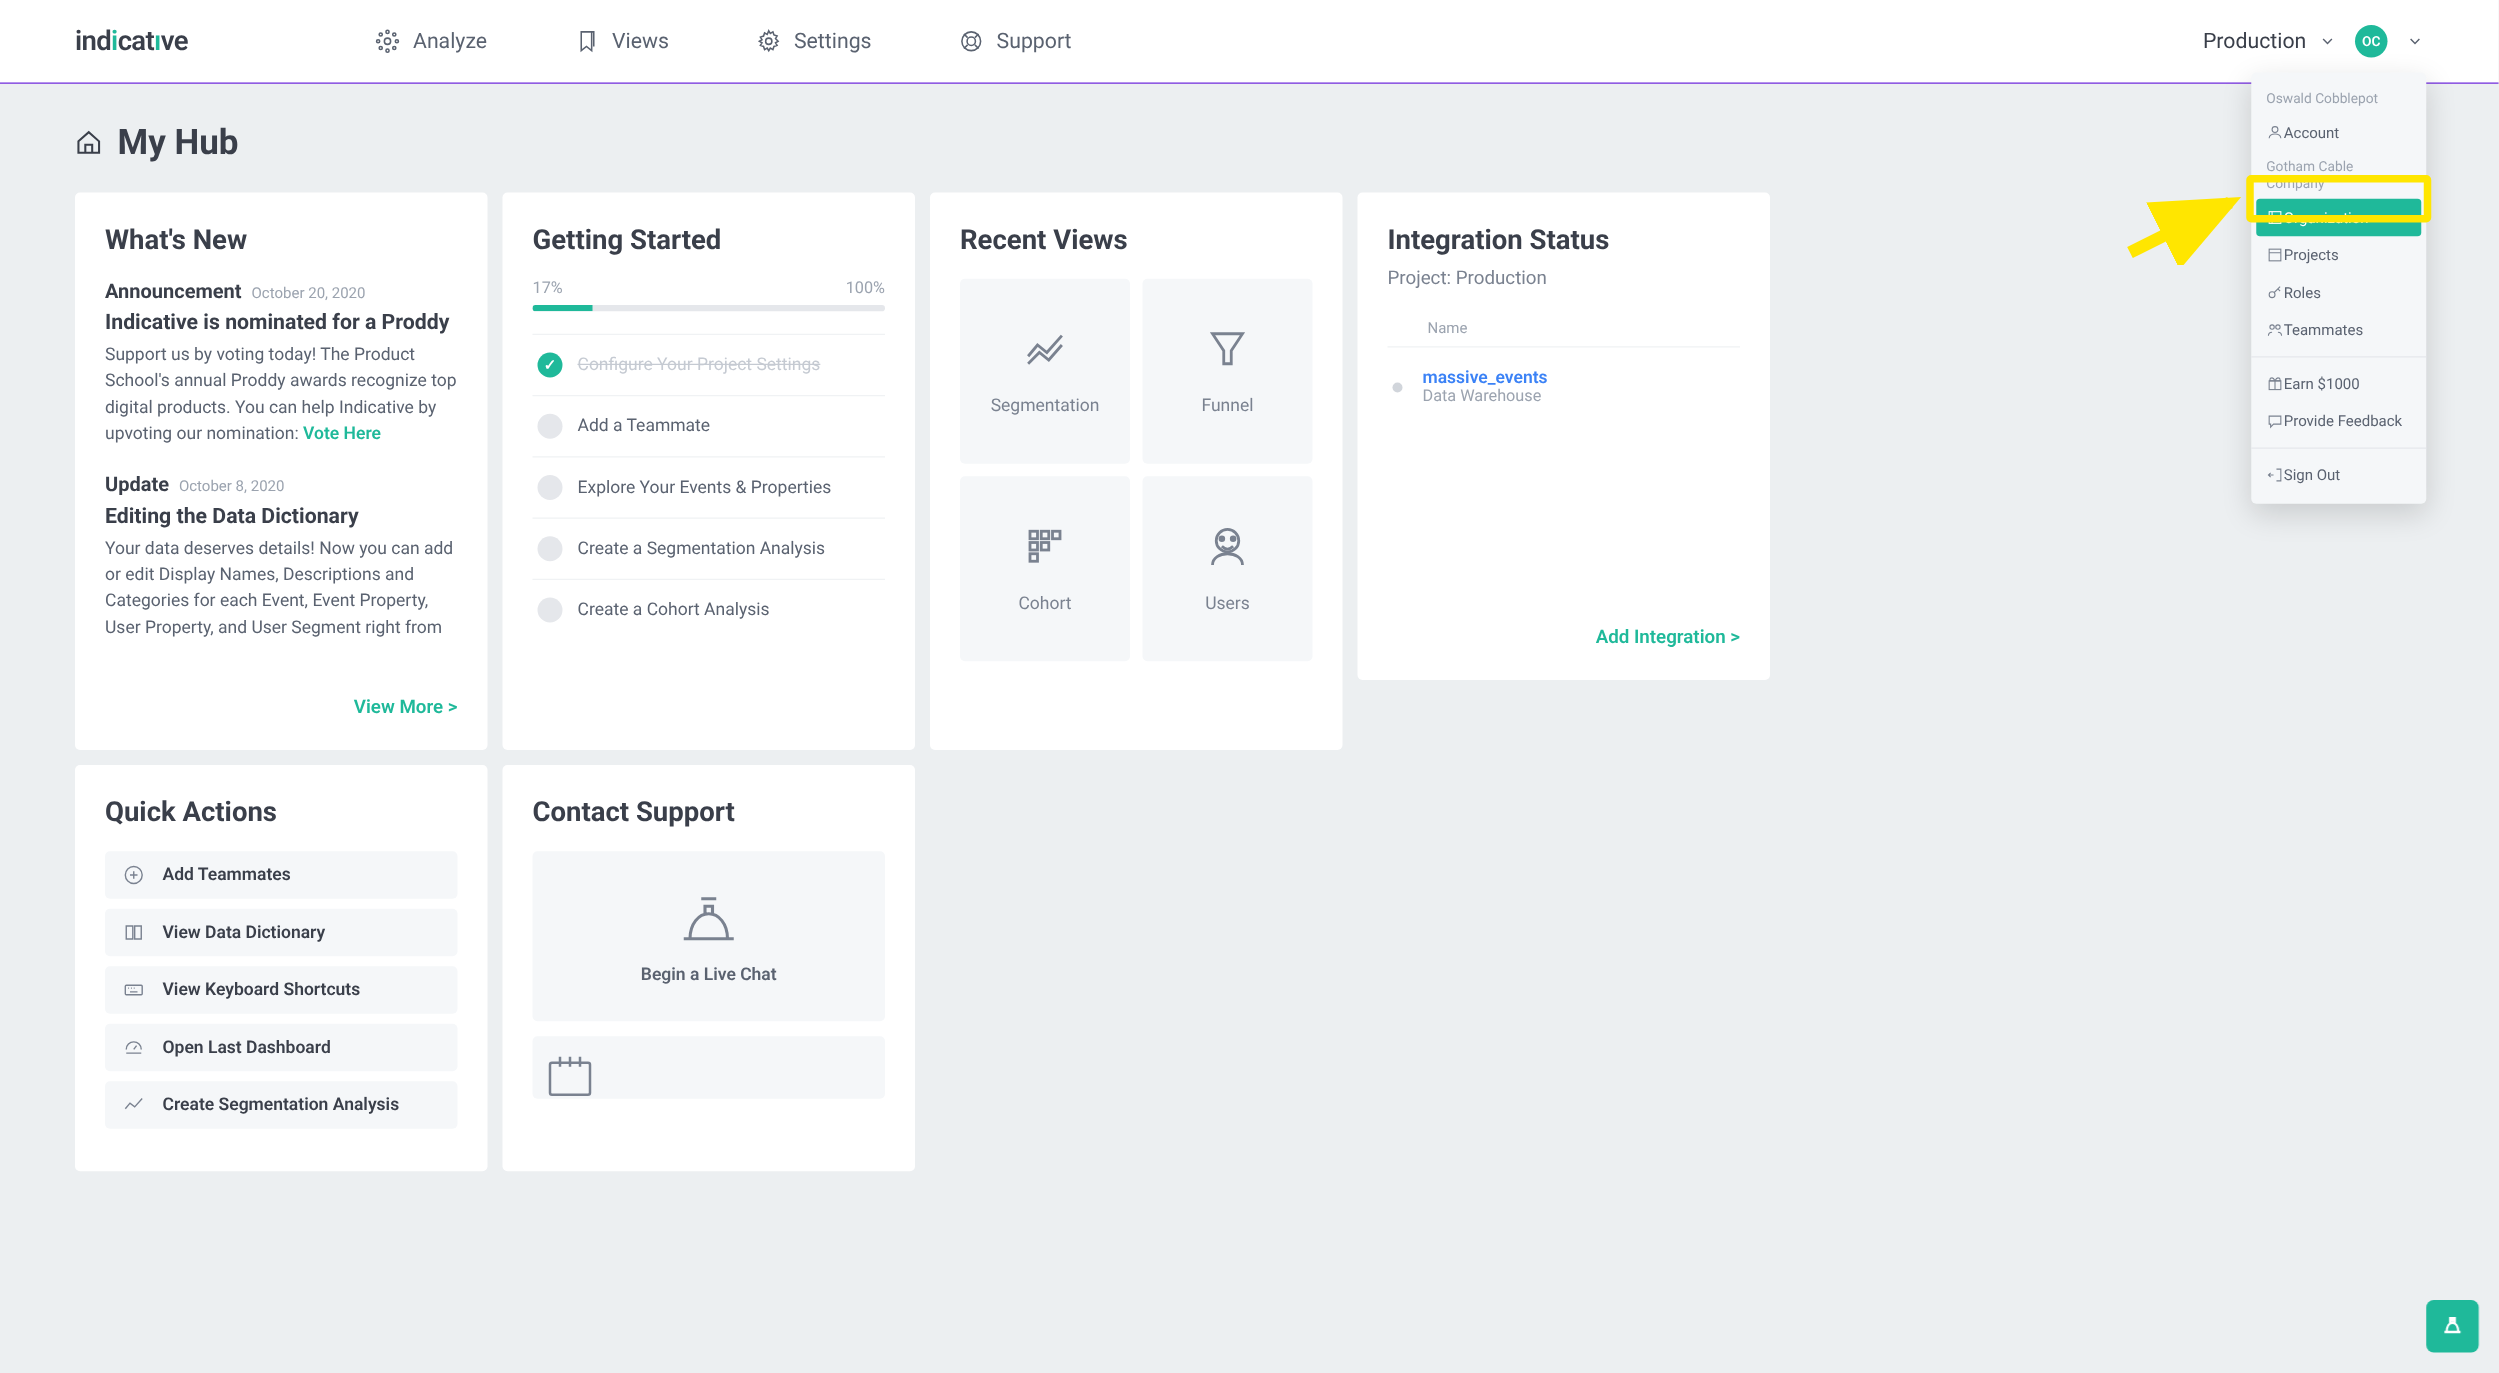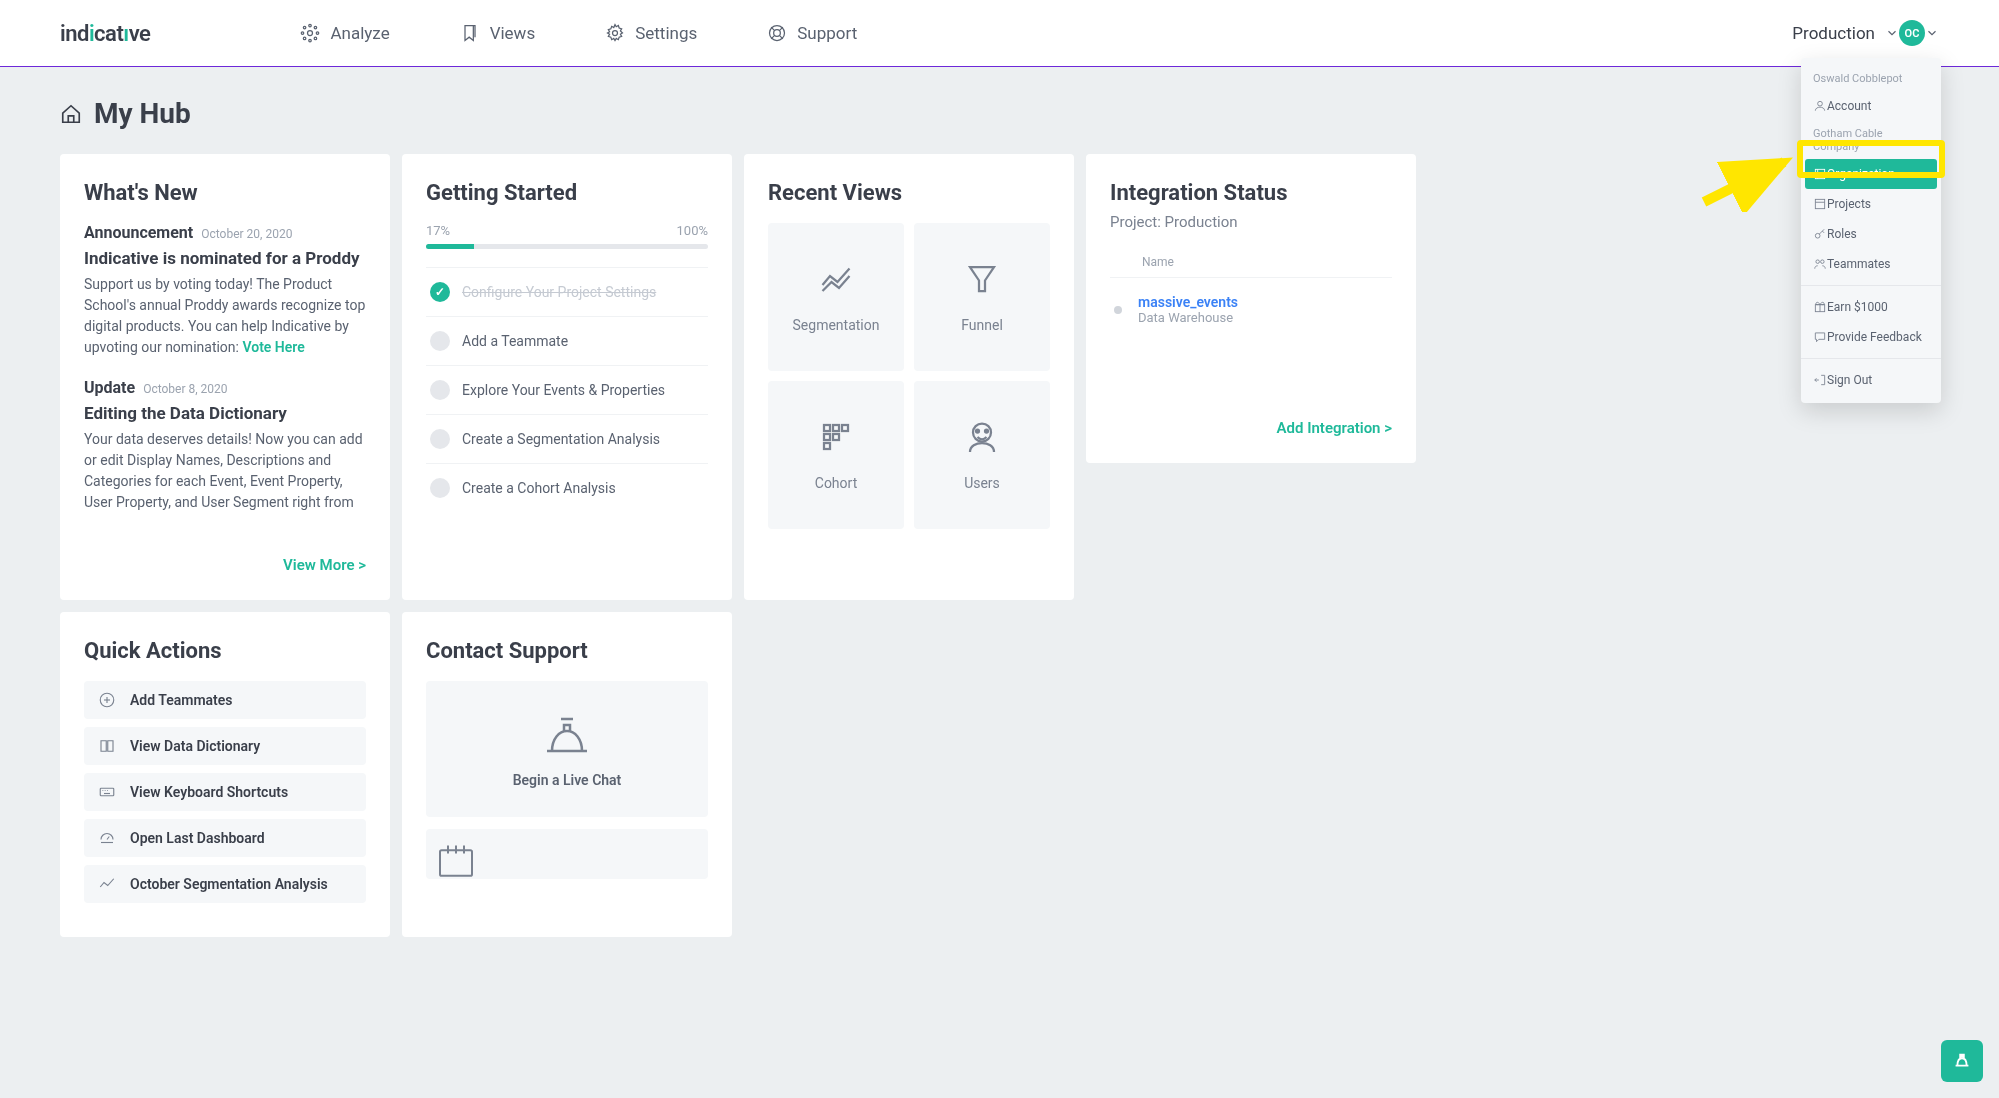--- a/index.html
+++ b/index.html
@@ -3,21 +3,21 @@
 <meta charset="utf-8">
 <style>
 * { margin: 0; padding: 0; box-sizing: border-box; font-family: -apple-system, BlinkMacSystemFont, "Segoe UI", Roboto, sans-serif; }
 body { background: #eceff1; color: #3a3f4a; }
 .top-nav { background: #fff; height: 67px; display: flex; align-items: center; padding: 0 60px; border-bottom: 1px solid #6d28d9; position: relative; }
 .logo { font-size: 22px; font-weight: 600; color: #3a3f4a; letter-spacing: -0.5px; }
 .logo .dot { color: #1fb99a; }
 .nav-items { display: flex; gap: 70px; margin-left: 150px; }
 .nav-item { display: flex; align-items: center; gap: 10px; color: #5a6270; font-size: 17px; cursor: pointer; }
 .nav-item svg { width: 20px; height: 20px; stroke: #5a6270; }
-.nav-right { margin-left: auto; display: flex; align-items: center; }
+.nav-right { margin-left: auto; display: flex; align-items: center; gap: 15px; }
 .project-selector { display: flex; align-items: center; gap: 10px; color: #3a3f4a; font-size: 17px; cursor: pointer; }
 .avatar { width: 26px; height: 26px; border-radius: 50%; background: #1fb99a; color: #fff; display: flex; align-items: center; justify-content: center; font-size: 11px; font-weight: 600; }
 .chev { width: 14px; height: 14px; stroke: #5a6270; }
 .content { padding: 30px 60px; max-width: 1480px; }
 .page-title { display: flex; align-items: center; gap: 12px; margin-bottom: 24px; }
 .page-title h1 { font-size: 28px; font-weight: 700; color: #3a3f4a; }
 .page-title svg { width: 22px; height: 22px; stroke: #3a3f4a; }
 .grid { display: grid; grid-template-columns: 330px 330px 330px 330px; gap: 12px; }
 .card { background: #fff; border-radius: 4px; padding: 26px 24px; }
 .card h2 { font-size: 22px; font-weight: 700; color: #3a3f4a; margin-bottom: 18px; }
@@ -42,21 +42,21 @@
 .recent-tiles { display: grid; grid-template-columns: 1fr 1fr; gap: 10px; margin-top: 6px; }
 .rv-tile { background: #f5f7f9; border-radius: 4px; height: 148px; display: flex; flex-direction: column; align-items: center; justify-content: center; gap: 20px; color: #7a8290; font-size: 14px; cursor: pointer; }
 .rv-tile svg { width: 36px; height: 36px; stroke: #7a8290; }
 .integration-sub { font-size: 15px; color: #7a8290; margin-top: -10px; margin-bottom: 16px; }
 .int-header-row { font-size: 12px; color: #9ba3af; padding: 8px 0; border-bottom: 1px solid #f0f2f4; margin-bottom: 10px; padding-left: 32px; }
 .int-row { display: flex; align-items: center; gap: 16px; padding: 6px 0; }
 .int-dot { width: 8px; height: 8px; border-radius: 50%; background: #d1d5db; flex-shrink: 0; margin-left: 4px; }
 .int-name { font-size: 14px; font-weight: 600; color: #3b82f6; }
 .int-type { font-size: 13px; color: #9ba3af; }
 .add-int { color: #1fb99a; font-weight: 600; font-size: 15px; text-align: right; margin-top: auto; cursor: pointer; }
-.integration-card { height: 309px; display: flex; flex-direction: column; }
+.integration-card { height: 390px; display: flex; flex-direction: column; }
 .qa-item { display: flex; align-items: center; gap: 14px; background: #f5f7f9; border-radius: 4px; padding: 10px 14px; margin-bottom: 8px; font-size: 14px; color: #3a3f4a; font-weight: 600; cursor: pointer; }
 .qa-item svg { width: 18px; height: 18px; stroke: #7a8290; }
 .cs-tile { background: #f5f7f9; border-radius: 4px; height: 136px; display: flex; flex-direction: column; align-items: center; justify-content: center; gap: 10px; margin-bottom: 12px; cursor: pointer; }
 .cs-tile svg { width: 60px; height: 52px; stroke: #7a8290; }
 .cs-tile span { font-size: 14px; font-weight: 600; color: #5a6270; }
 
 .dropdown { position: absolute; top: 58px; right: 58px; width: 140px; background: #f5f7f9; border-radius: 4px; box-shadow: 0 8px 24px rgba(0,0,0,0.15); padding: 8px 0; z-index: 100; }
 .dd-section-label { font-size: 11px; color: #9ba3af; padding: 6px 12px; }
 .dd-item { display: flex; align-items: flex-end; padding: 8px 12px; font-size: 12px; color: #5a6270; cursor: pointer; }
 .dd-item svg { width: 14px; height: 14px; stroke: #7a8290; }
@@ -361,21 +361,21 @@
             <path d="M4 14a8 8 0 0116 0"></path>
             <line x1="12" y1="14" x2="15" y2="10"></line>
             <line x1="4" y1="18" x2="20" y2="18"></line>
           </svg>
         <span>Open Last Dashboard</span>
       </div>
       <div class="qa-item">
         <svg viewBox="0 0 24 24" fill="none" stroke-width="1.5">
             <polyline points="3 16 8 10 13 14 21 5"></polyline>
           </svg>
-        <span>October Segmentation Analysis</span>
+        <span>Create Segmentation Analysis</span>
       </div>
     </div>
 
     <div class="card">
       <h2>Contact Support</h2>
       <div class="cs-tile">
         <svg viewBox="0 0 60 50" fill="none" stroke-width="2.5">
             <path d="M10 40h40M15 40c0-12 7-20 15-20s15 8 15 20M27 20v-6h6v6M24 8h12"></path>
           </svg>
         <span>Begin a Live Chat</span>

